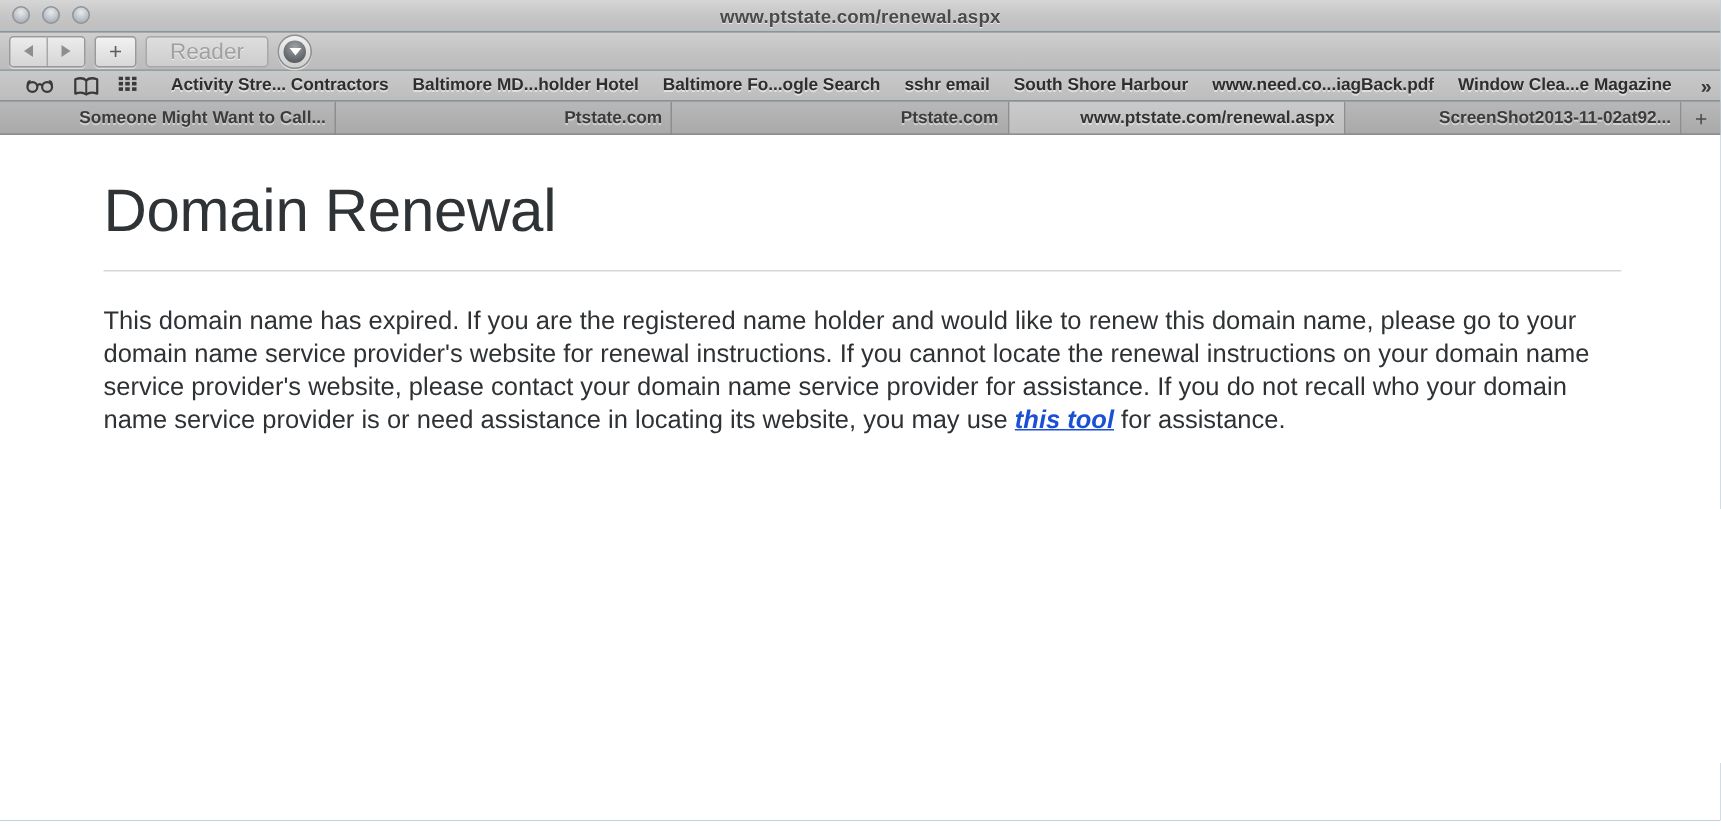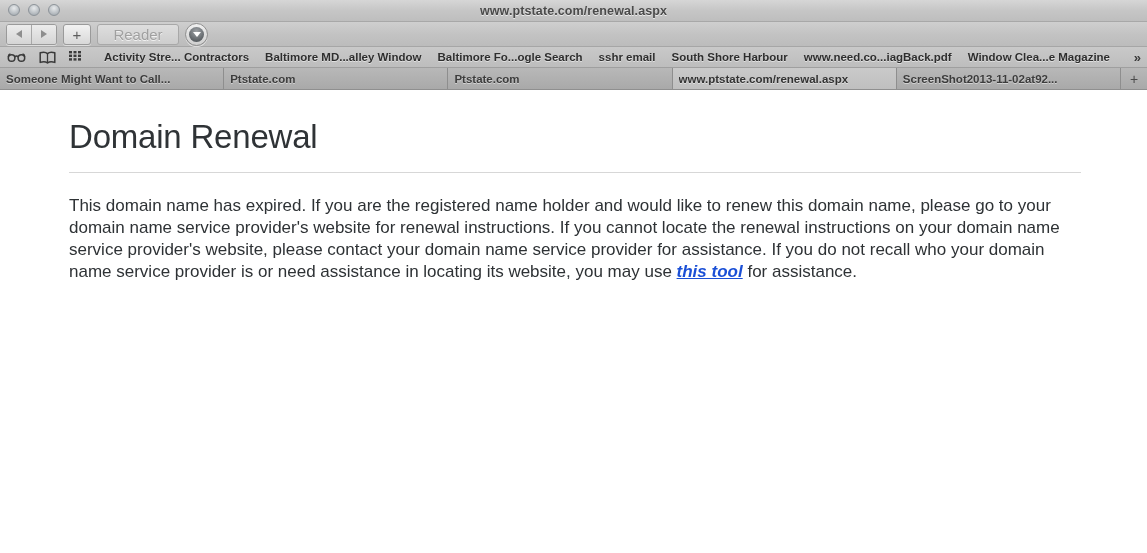--- a/index.html
+++ b/index.html
@@ -213,21 +213,21 @@
     border-top: 5px solid #ffffff;
   }
 
   
   .bookmarks {
     height: 21px;
     background: linear-gradient(to bottom, #c9c9c9 0%, #bdbdbd 100%);
     border-bottom: 1px solid #9f9f9f;
     display: flex;
     align-items: center;
-    padding: 0 4px 0 7px;
+    padding: 0 4px 0 17px;
     gap: 0px;
     flex: 0 0 auto;
     box-sizing: border-box;
     overflow: hidden;
     white-space: nowrap;
   }
   .bm-icon {
     display: flex;
     align-items: center;
     justify-content: center;
@@ -259,21 +259,21 @@
     border-bottom: 1px solid #8f8f8f;
     display: flex;
     align-items: stretch;
     flex: 0 0 auto;
     box-sizing: border-box;
   }
   .tab {
     flex: 1 1 0;
     display: flex;
     align-items: center;
-    justify-content: flex-start;
+    justify-content: flex-end;
     font-size: 11.5px;
     font-weight: bold;
     color: #3c3c3c;
     border-right: 1px solid #8e8e8e;
     background: linear-gradient(to bottom, #b8b8b8 0%, #a9a9a9 100%);
     text-shadow: 0 1px 0 rgba(255,255,255,0.45);
     overflow: hidden;
     white-space: nowrap;
     text-overflow: ellipsis;
     padding: 0 6px;
@@ -305,21 +305,21 @@
 
   
   .content {
     flex: 1 1 auto;
     background: #ffffff;
     padding: 28px 66px 0 69px;
     box-sizing: border-box;
     overflow: hidden;
   }
   .page-title {
-    font-size: 33px;
+    font-size: 40px;
     font-weight: normal;
     color: #2f3336;
     margin: 0 0 16px 0;
     letter-spacing: -0.2px;
     line-height: 1.15;
   }
   .rule {
     border: 0;
     border-top: 1px solid #d7d7d7;
     margin: 0 0 22px 0;
@@ -401,21 +401,21 @@
             <rect x="4.5" y="3.6" width="3" height="2.4"></rect>
           <rect x="9" y="3.6" width="3" height="2.4"></rect>
           <rect x="0" y="7.2" width="3" height="2.4"></rect>
             <rect x="4.5" y="7.2" width="3" height="2.4"></rect>
           <rect x="9" y="7.2" width="3" height="2.4"></rect>
         </g>
       </svg>
     </span>
 
     <span class="bm-item">Activity Stre... Contractors</span>
-    <span class="bm-item">Baltimore MD...alley Window</span>
+    <span class="bm-item">Baltimore MD...holder Hotel</span>
     <span class="bm-item">Baltimore Fo...ogle Search</span>
     <span class="bm-item">sshr email</span>
     <span class="bm-item">South Shore Harbour</span>
     <span class="bm-item">www.need.co...iagBack.pdf</span>
     <span class="bm-item">Window Clea...e Magazine</span>
     <span class="bm-overflow">»</span>
   </div>
 
   <div class="tabbar">
     <div class="tab">

